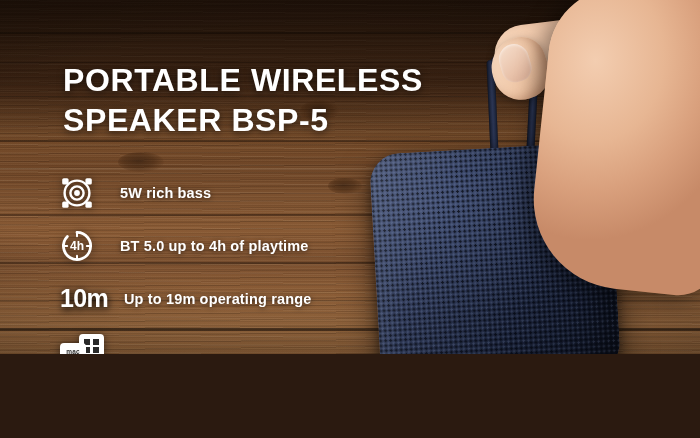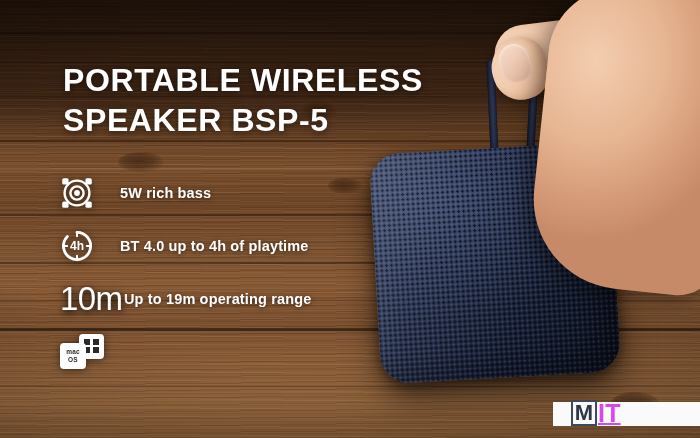--- a/index.html
+++ b/index.html
@@ -6,21 +6,21 @@
   html,body { width:700px; height:438px; overflow:hidden; }
   body {
     font-family:"Liberation Sans", sans-serif;
     background:#2b1a10;
     position:relative;
   }
 
   
   #banner {
     position:relative;
-    width:700px; height:438px;
+    width:700px; height:354px;
     overflow:hidden;
   }
 
   
   .wood-base {
     position:absolute; inset:0;
     background:
       linear-gradient(180deg,
         #3a2415 0px, #45291705 0px),
       linear-gradient(180deg,
@@ -137,22 +137,22 @@
     color:#fff;
     font-size:14.5px;
     font-weight:bold;
     letter-spacing:.15px;
     white-space:nowrap;
     text-shadow:0 1px 5px rgba(0,0,0,.60);
     margin-left:12px;
   }
   .badge-10m {
     color:#fff;
-    font-size:33px;
-    font-weight:normal;
+    font-size:25px;
+    font-weight:bold;
     letter-spacing:-.6px;
     line-height:1;
     text-shadow:0 2px 6px rgba(0,0,0,.6);
   }
 
   
   .os-tiles { position:relative; width:44px; height:36px; }
   .tile {
     position:absolute;
     background:#fff;
@@ -373,21 +373,21 @@
           <path d="M17 3.4 A13.6 13.6 0 1 1 7.4 7.4" fill="none" stroke="#ffffff" stroke-width="2.8" stroke-linecap="round"></path>
           <g stroke="#ffffff" stroke-width="2" stroke-linecap="round">
             <line x1="17" y1="3.6" x2="17" y2="7.2"></line>
             <line x1="30.4" y1="17" x2="26.8" y2="17"></line>
             <line x1="17" y1="30.4" x2="17" y2="26.8"></line>
             <line x1="3.6" y1="17" x2="7.2" y2="17"></line>
           </g>
           <text x="17" y="21.4" text-anchor="middle" fill="#ffffff" font-family="Liberation Sans, sans-serif" font-size="12" font-weight="bold">4h</text>
         </svg>
       </div>
-      <div class="feature-label">BT 4.0 up to 4h of playtime</div>
+      <div class="feature-label">BT 5.0 up to 4h of playtime</div>
     </div>
 
     <div class="feature-row">
       <div class="feature-icon" style="width:52px; flex:0 0 52px;">
         <span class="badge-10m">10m</span>
       </div>
       <div class="feature-label">Up to 19m operating range</div>
     </div>
 
     <div class="feature-row">

